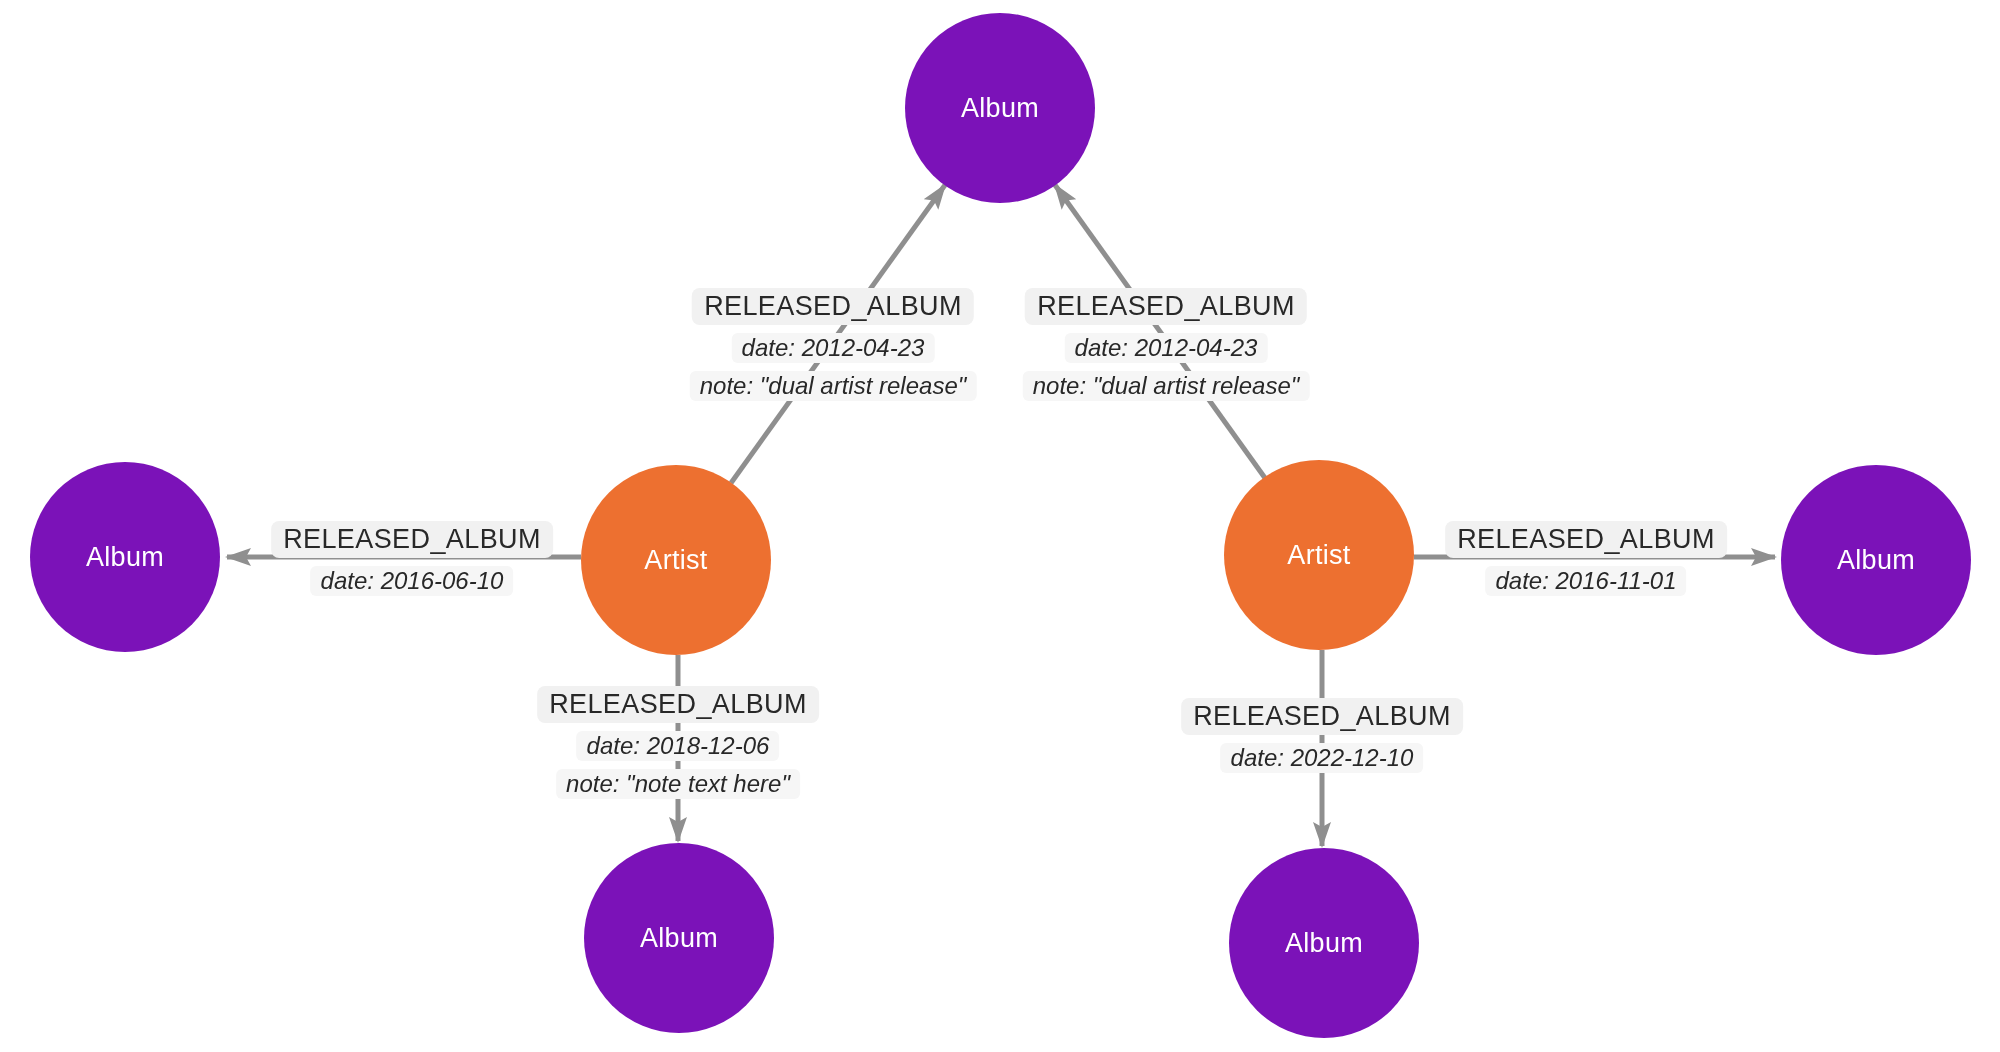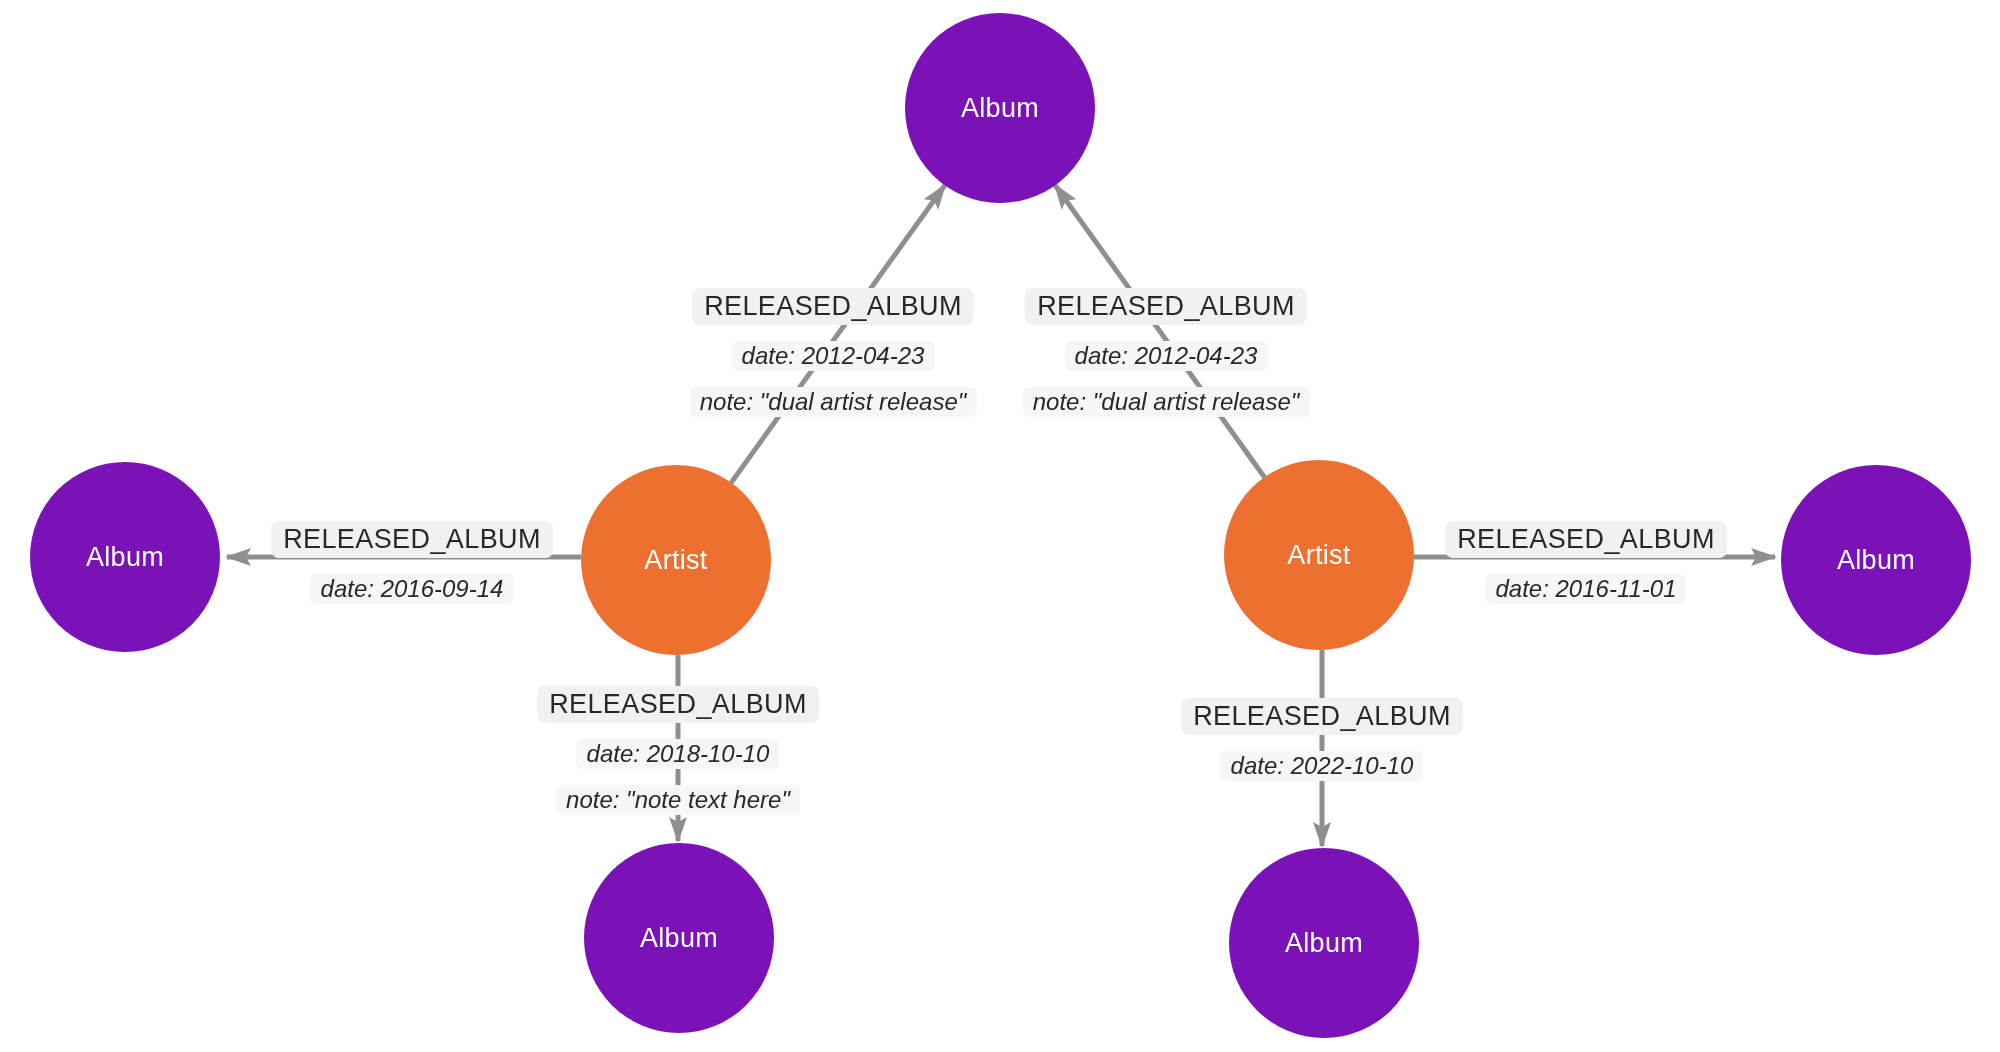--- a/index.html
+++ b/index.html
@@ -47,21 +47,21 @@
     color: var(--node-text);
     font-size: 27px;
     letter-spacing: 0.3px;
   }
   .edge-label {
     position: absolute;
     transform: translateX(-50%);
     display: flex;
     flex-direction: column;
     align-items: center;
-    gap: 16px;
+    gap: 8px;
     z-index: 3;
     text-align: center;
     white-space: nowrap;
     color: var(--label-text);
   }
   .edge-label .rel-type {
     font-size: 27px;
     background: var(--label-pill-bg);
     border-radius: 8px;
     padding: 3px 12px;
@@ -129,32 +129,32 @@
   </div>
 
   <div class="edge-label" style="left:1166px; top:288px;">
     <span class="rel-type">RELEASED_ALBUM</span>
     <span class="prop">date: 2012-04-23</span>
     <span class="prop">note: "dual artist release"</span>
   </div>
 
   <div class="edge-label" style="left:412px; top:521px;">
     <span class="rel-type">RELEASED_ALBUM</span>
-    <span class="prop">date: 2016-09-14</span>
+    <span class="prop">date: 2016-06-10</span>
   </div>
 
   <div class="edge-label" style="left:678px; top:686px;">
     <span class="rel-type">RELEASED_ALBUM</span>
-    <span class="prop">date: 2018-10-10</span>
+    <span class="prop">date: 2018-12-06</span>
     <span class="prop">note: "note text here"</span>
   </div>
 
   <div class="edge-label" style="left:1586px; top:521px;">
     <span class="rel-type">RELEASED_ALBUM</span>
     <span class="prop">date: 2016-11-01</span>
   </div>
 
   <div class="edge-label" style="left:1322px; top:698px;">
     <span class="rel-type">RELEASED_ALBUM</span>
-    <span class="prop">date: 2022-10-10</span>
+    <span class="prop">date: 2022-12-10</span>
   </div>
 
 </div>
 
 </body></html>

